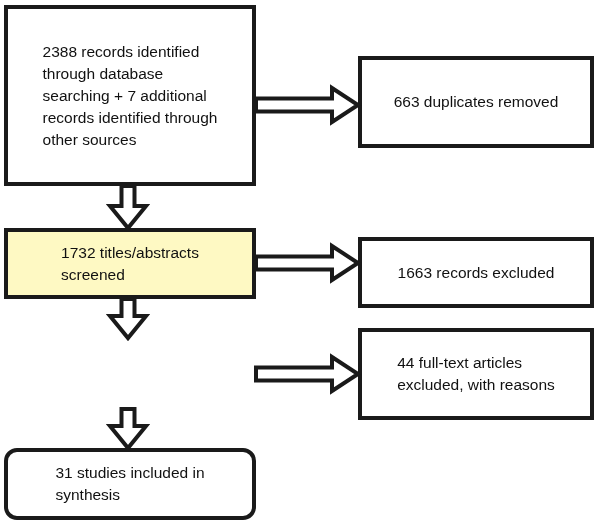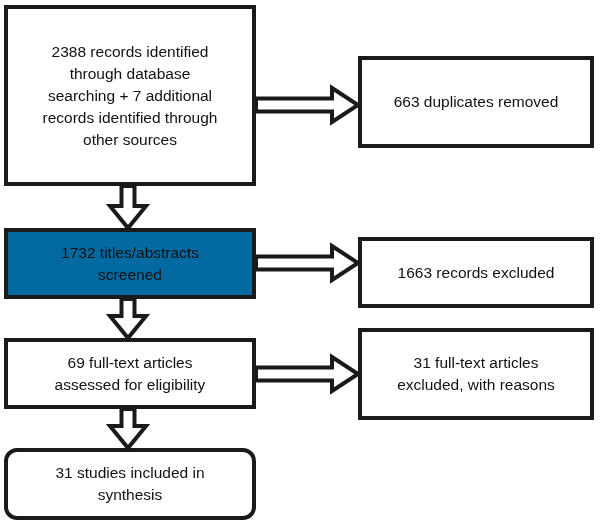--- a/index.html
+++ b/index.html
@@ -18,21 +18,21 @@
     overflow: hidden;
   }
   .node {
     position: absolute;
     box-sizing: border-box;
     background: #ffffff;
     border: 4px solid #1a1a1a;
     display: flex;
     align-items: center;
     justify-content: center;
-    text-align: center;
+    text-align: left;
   }
   .node-text {
     display: block;
     font-family: "Liberation Sans", sans-serif;
     font-size: 15.5px;
     line-height: 1.42;
     color: #111111;
     font-weight: 400;
     white-space: pre-line;
     padding: 0 6px;
@@ -59,33 +59,29 @@
     <div class="node" style="left: 4px; top: 5px; width: 252px; height: 181px; border-color: rgb(26, 26, 26); background: rgb(255, 255, 255);">
       <span class="node-text" style="color: rgb(17, 17, 17);">2388  records identified
 through database
 searching + 7 additional
 records identified through
 other sources</span>
     </div>
     <div class="node" style="left: 358px; top: 56px; width: 236px; height: 92px; border-color: rgb(26, 26, 26); background: rgb(255, 255, 255);">
       <span class="node-text" style="color: rgb(17, 17, 17);">663 duplicates removed</span>
     </div>
-    <div class="node" style="left: 4px; top: 228px; width: 252px; height: 71px; border-color: rgb(26, 26, 26); background: #0369a1;">
+    <div class="node" style="left: 4px; top: 228px; width: 252px; height: 71px; border-color: rgb(26, 26, 26); background: #fef9c3;">
       <span class="node-text" style="color: rgb(17, 17, 17);">1732 titles/abstracts
 screened</span>
     </div>
     <div class="node" style="left: 358px; top: 228px; width: 236px; height: 71px; border-color: rgb(26, 26, 26); background: rgb(255, 255, 255); margin-top: 9px;">
       <span class="node-text" style="color: rgb(17, 17, 17);">1663 records excluded</span>
     </div>
-    <div class="node" style="left: 4px; top: 338px; width: 252px; height: 71px; border-color: rgb(26, 26, 26); background: rgb(255, 255, 255);">
-      <span class="node-text" style="color: rgb(17, 17, 17);">69 full-text articles
-assessed for eligibility</span>
-    </div>
     <div class="node" style="left: 358px; top: 328px; width: 236px; height: 92px; border-color: rgb(26, 26, 26); background: rgb(255, 255, 255);">
-      <span class="node-text" style="color: rgb(17, 17, 17);">31 full-text articles
+      <span class="node-text" style="color: rgb(17, 17, 17);">44 full-text articles
 excluded, with reasons</span>
     </div>
     <div class="node" style="left: 4px; top: 448px; width: 252px; height: 72px; border-color: rgb(26, 26, 26); background: rgb(255, 255, 255); border-radius: 13px;">
       <span class="node-text" style="color: rgb(17, 17, 17);">31 studies included in
 synthesis</span>
     </div>
     <div class="arrow" style="left: 256px; top: 88px;">
       <svg width="102" height="34" viewBox="0 0 102 34">
         <polygon class="arrow-shape" points="0,10.5 76,10.5 76,0 102,17 76,34 76,23.5 0,23.5" fill="#ffffff" stroke="#1a1a1a"></polygon>
       </svg>

